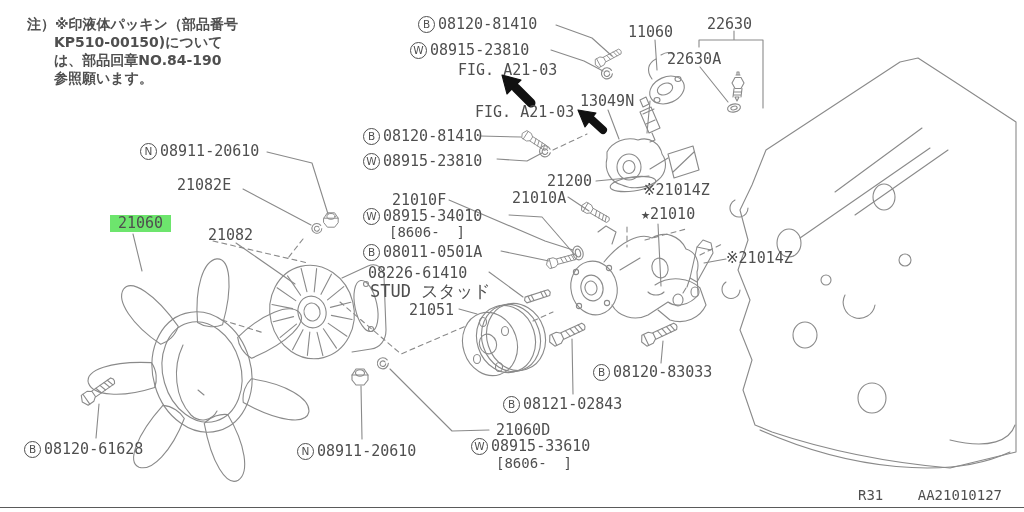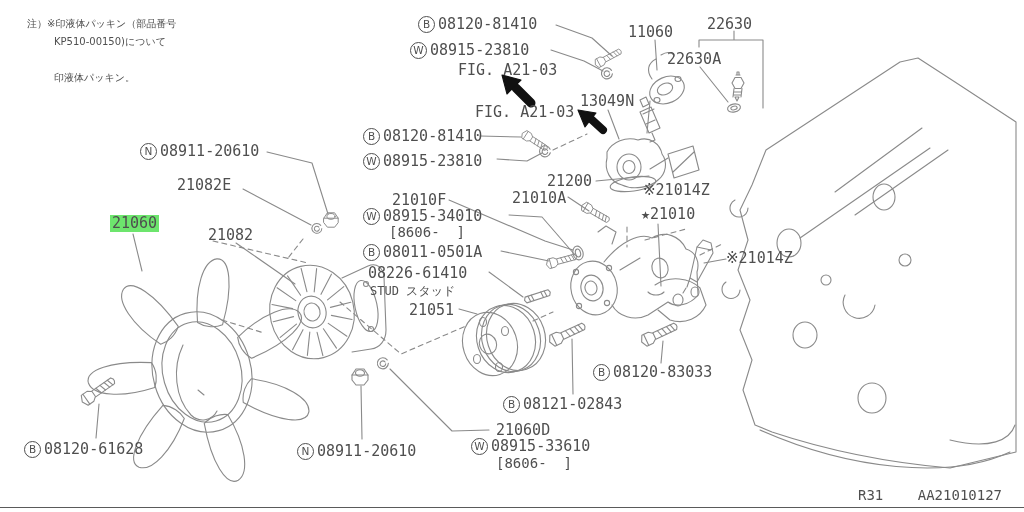--- a/index.html
+++ b/index.html
@@ -8,23 +8,23 @@
   #art{position:absolute;left:0;top:0;}
   #art path,#art line,#art ellipse,#art circle,#art polyline,#art polygon,#art rect{
       stroke:#8a8a8a;fill:none;stroke-width:1.1;stroke-linecap:round;stroke-linejoin:round;}
   #art .dash{stroke-dasharray:5 4;}
   #art .blk{stroke:#111;fill:#111;}
   .lbl{position:absolute;font-size:15px;line-height:17px;white-space:pre;display:flex;align-items:center;}
   .lbl .t{display:inline-block;}
   .circ{display:inline-flex;align-items:center;justify-content:center;width:15px;height:15px;
         border:1.2px solid #4f4f4f;border-radius:50%;font-size:10.5px;line-height:15px;
         margin-right:3px;flex:0 0 auto;font-family:"DejaVu Sans",sans-serif;}
-  .note{position:absolute;font-size:10px;line-height:18px;font-family:"DejaVu Sans",sans-serif;white-space:pre;}
-  .hl{background:#6de56d;padding:0 2px;}
-  .small{font-size:12px;align-items:flex-end;}
+  .note{position:absolute;font-size:14px;line-height:18px;font-family:"DejaVu Sans",sans-serif;white-space:pre;font-weight:bold;}
+  .hl{background:#6de56d;padding:0 8px;}
+  .small{font-size:17px;align-items:flex-end;}
   .mid{font-size:14px;}
   #footer{position:absolute;left:858px;top:487px;font-size:14px;}
   #footer span{margin-right:26px;}
   #footer span:last-child{margin-right:4px;}
   #bottomrule{position:absolute;left:0;top:507px;width:1024px;height:1px;background:#5a5a5a;}
 </style>
 </head>
 <body>
 
 <div id="stage">
@@ -240,21 +240,22 @@
       <polygon class="blk" points="502,75 521,80 507,94"></polygon>
     </g>
     <g>
       <line class="blk" x1="603" y1="130" x2="591" y2="119" style="stroke-width:8"></line>
       <polygon class="blk" points="578,110 596,113 585,127"></polygon>
     </g>
   </svg>
 
   <div class="note" style="left:27px;top:15px">注）※印液体パッキン（部品番号</div>
   <div class="note" style="left:54px;top:33px">KP510-00150)について</div>
-  <div class="note" style="left:54px;top:69px">印液体パッキン。</div>
+  <div class="note" style="left:54px;top:51px">は、部品回章NO.84-190</div>
+  <div class="note" style="left:54px;top:69px">参照願います。</div>
 
   <div class="lbl" style="left:140px;top:143px">
     <span class="circ">N</span>
     <span class="t">08911-20610</span>
   </div>
   <div class="lbl" style="left:177px;top:177px">
     <span class="t">21082E</span>
   </div>
   <div class="lbl" style="left:110px;top:215px">
     <span class="t hl">21060</span>

